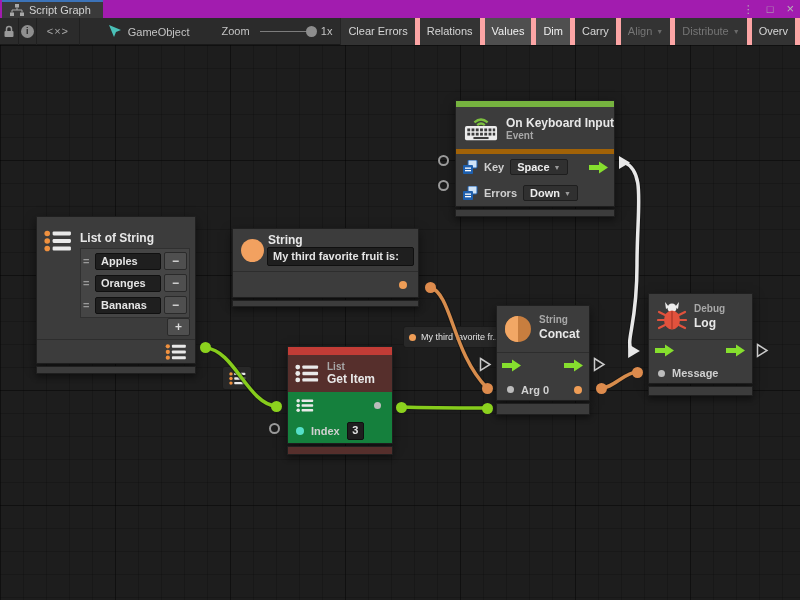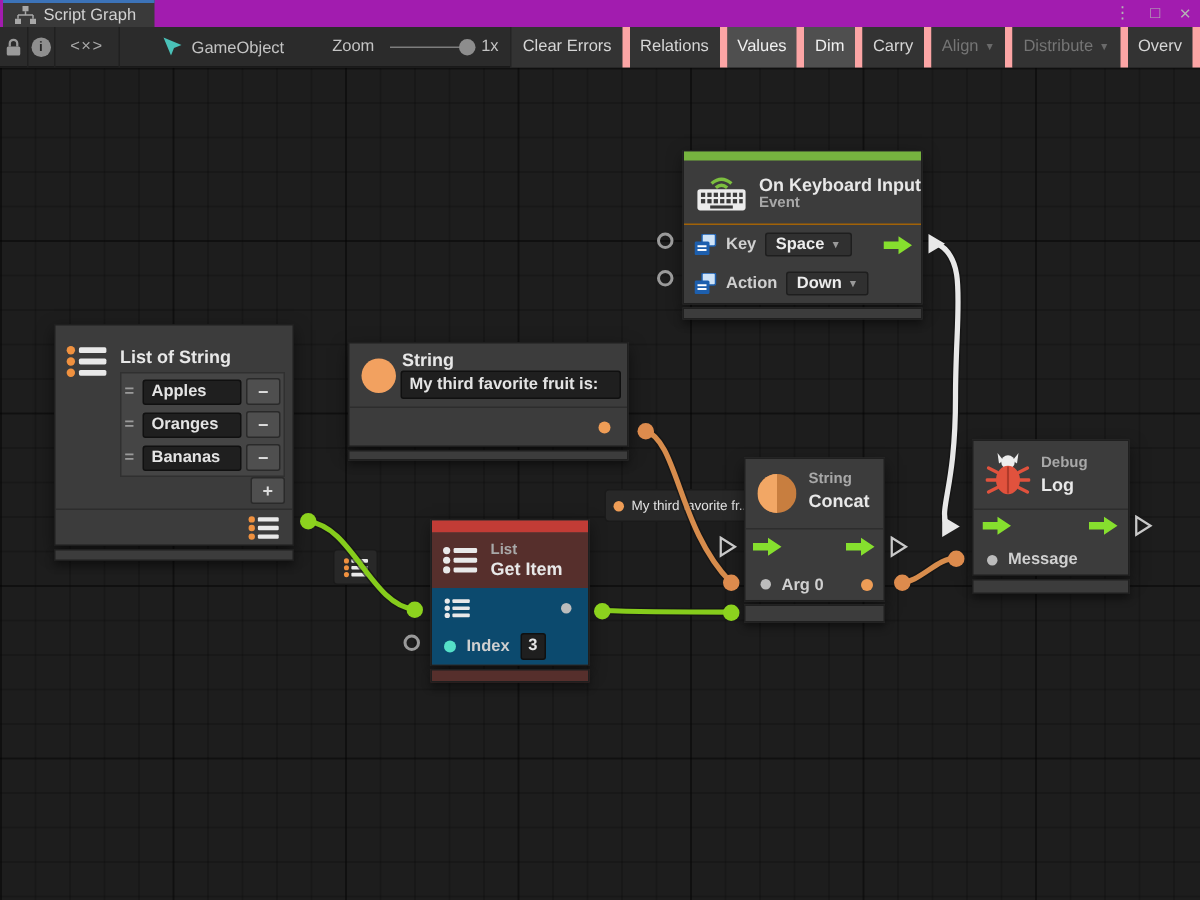--- a/index.html
+++ b/index.html
@@ -60,21 +60,21 @@
   .dot-teal{width:8px;height:8px;background:#55e0c8;}
   .dropdown{display:inline-flex;align-items:center;background:#303030;border:1px solid #1e1e1e;
             border-radius:2px;padding:1px 6px;color:#ececec;font-size:11px;white-space:nowrap;}
   .field{background:#1f1f1f;border:1px solid #101010;border-radius:2px;color:#e4e4e4;
          font-size:11px;padding:1px 5px;white-space:nowrap;overflow:hidden;}
 
   
   #node-keyboard{left:455px;top:100px;width:160px;}
   #node-keyboard .evt-strip{height:6px;background:#76b33f;}
   #node-keyboard .hdr{display:flex;align-items:center;gap:8px;height:42px;padding-left:8px;}
-  #node-keyboard .body{border-top:1px solid #a16207;}
+  #node-keyboard .body{border-top:5px solid #a16207;}
   #node-keyboard .n-row{height:26px;padding-left:7px;gap:6px;}
   #node-keyboard .node-footer{height:8px;}
 
   
   #node-list{left:36px;top:216px;width:160px;}
   #node-list .main-sec{position:relative;height:122px;}
   #node-list .li-icon{position:absolute;left:7px;top:12px;}
   #node-list .li-title{position:absolute;left:43px;top:14px;}
   .editor{position:absolute;left:43px;top:31px;width:110px;background:#454545;border:1px solid #303030;padding:1px 2px;}
   .ed-row{display:flex;align-items:center;gap:3px;height:22px;}
@@ -92,21 +92,21 @@
   #node-string .circle-icon{position:absolute;left:8px;top:10px;width:23px;height:23px;border-radius:50%;background:#f2a160;}
   #node-string .n-title{position:absolute;left:35px;top:4px;}
   #node-string .str-field{position:absolute;left:34px;top:18px;width:147px;height:19px;line-height:15px;}
   #node-string .out-row{height:26px;justify-content:flex-end;padding-right:11px;}
   #node-string .node-footer{height:7px;}
 
   
   #node-getitem{left:287px;top:346px;width:106px;}
   #node-getitem .err-strip{height:8px;background:#c23c36;}
   #node-getitem .hdr{display:flex;align-items:center;gap:8px;height:37px;padding-left:7px;background:#562f2c;}
-  #node-getitem .body{background:#0c4a6e;}
+  #node-getitem .body{background:#15803d;}
   #node-getitem .n-row{padding-left:8px;gap:7px;}
   #node-getitem .row1{height:27px;}
   #node-getitem .row2{height:24px;}
   #node-getitem .idx-field{width:17px;height:18px;text-align:center;padding:1px 2px;}
   #node-getitem .node-footer{height:9px;background:#562f2c;}
 
   
   #node-concat{left:496px;top:305px;width:94px;}
   #node-concat .hdr{position:relative;height:46px;}
   #node-concat .n-sub{position:absolute;left:42px;top:8px;}
@@ -313,21 +313,21 @@
               </svg>
           </span>
         </div>
         <div class="n-row">
           <svg width="15" height="14" viewBox="0 0 15 14">
             <rect x="5" y="0" width="9" height="8" rx="1" fill="#cfe3f7" stroke="#1d5fae"></rect>
             <rect x="0" y="5" width="10" height="9" rx="1" fill="#1d5fae"></rect>
             <rect x="2" y="7.5" width="6" height="1.3" fill="#fff"></rect>
               <rect x="2" y="10" width="6" height="1.3" fill="#fff"></rect>
           </svg>
-          <span>Action</span>
+          <span>Errors</span>
           <span class="dropdown">
             <span>Down</span>
             <span class="dd-arrow">▼</span>
           </span>
         </div>
       </div>
     </div>
     <div class="node-footer"></div>
   </div>
 

